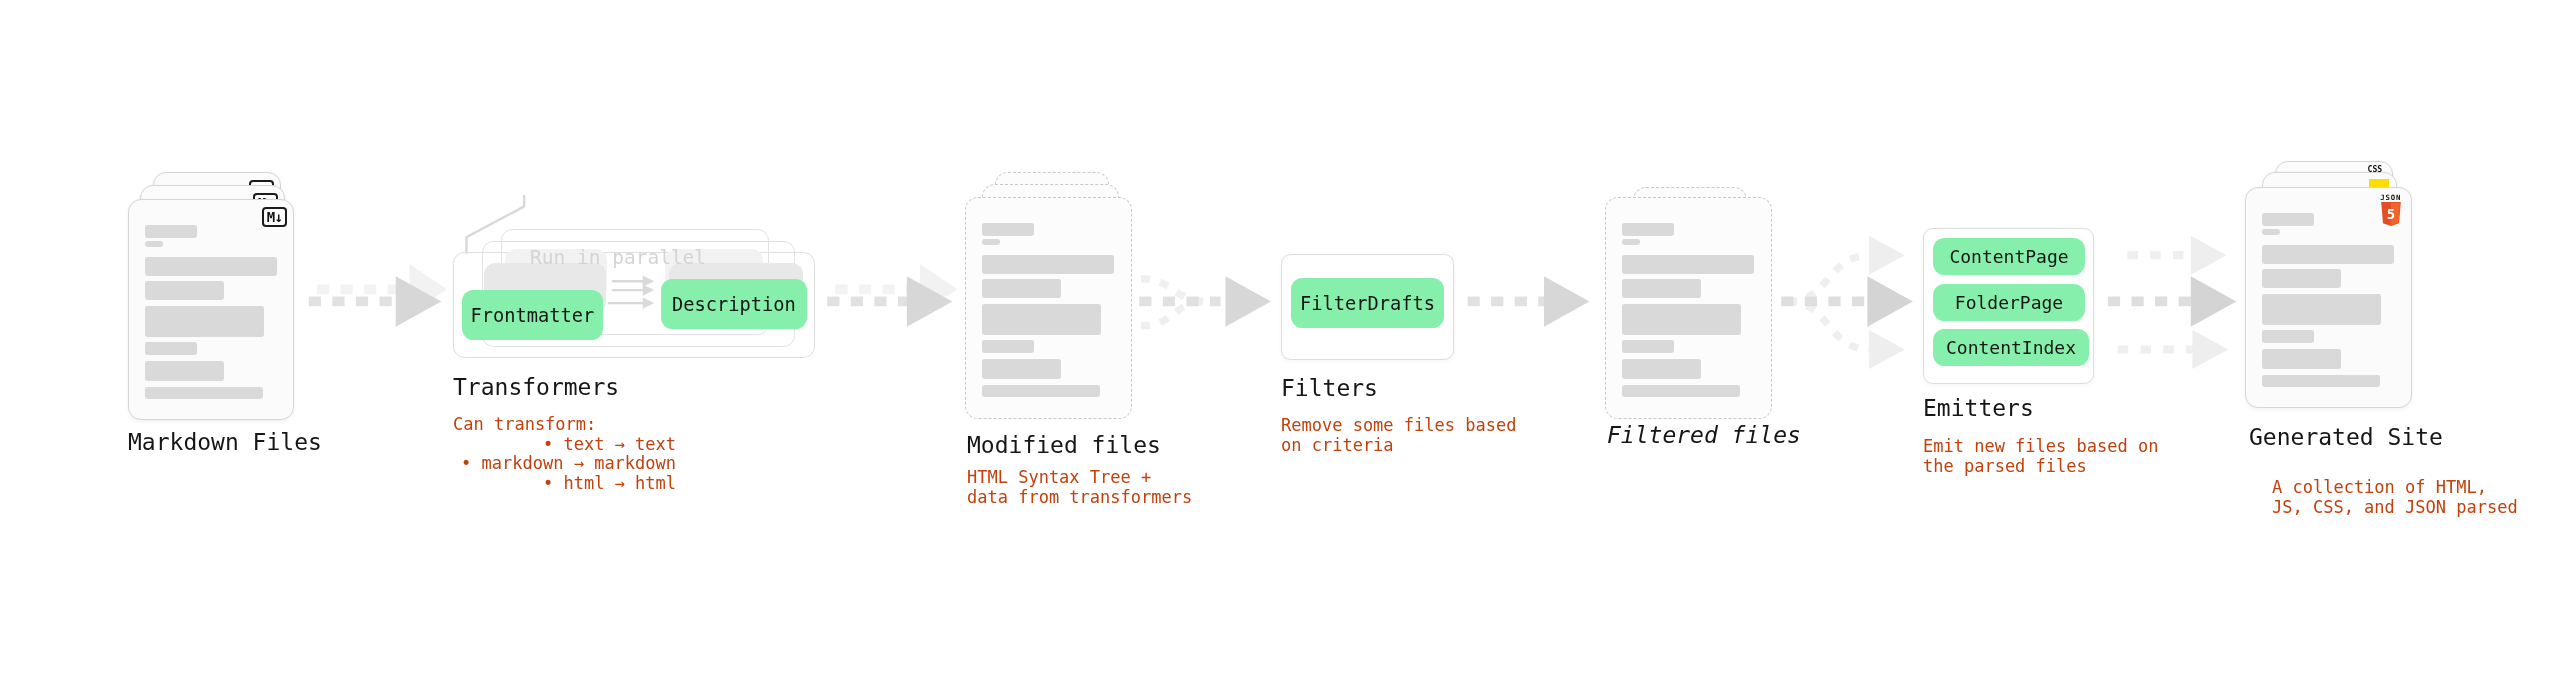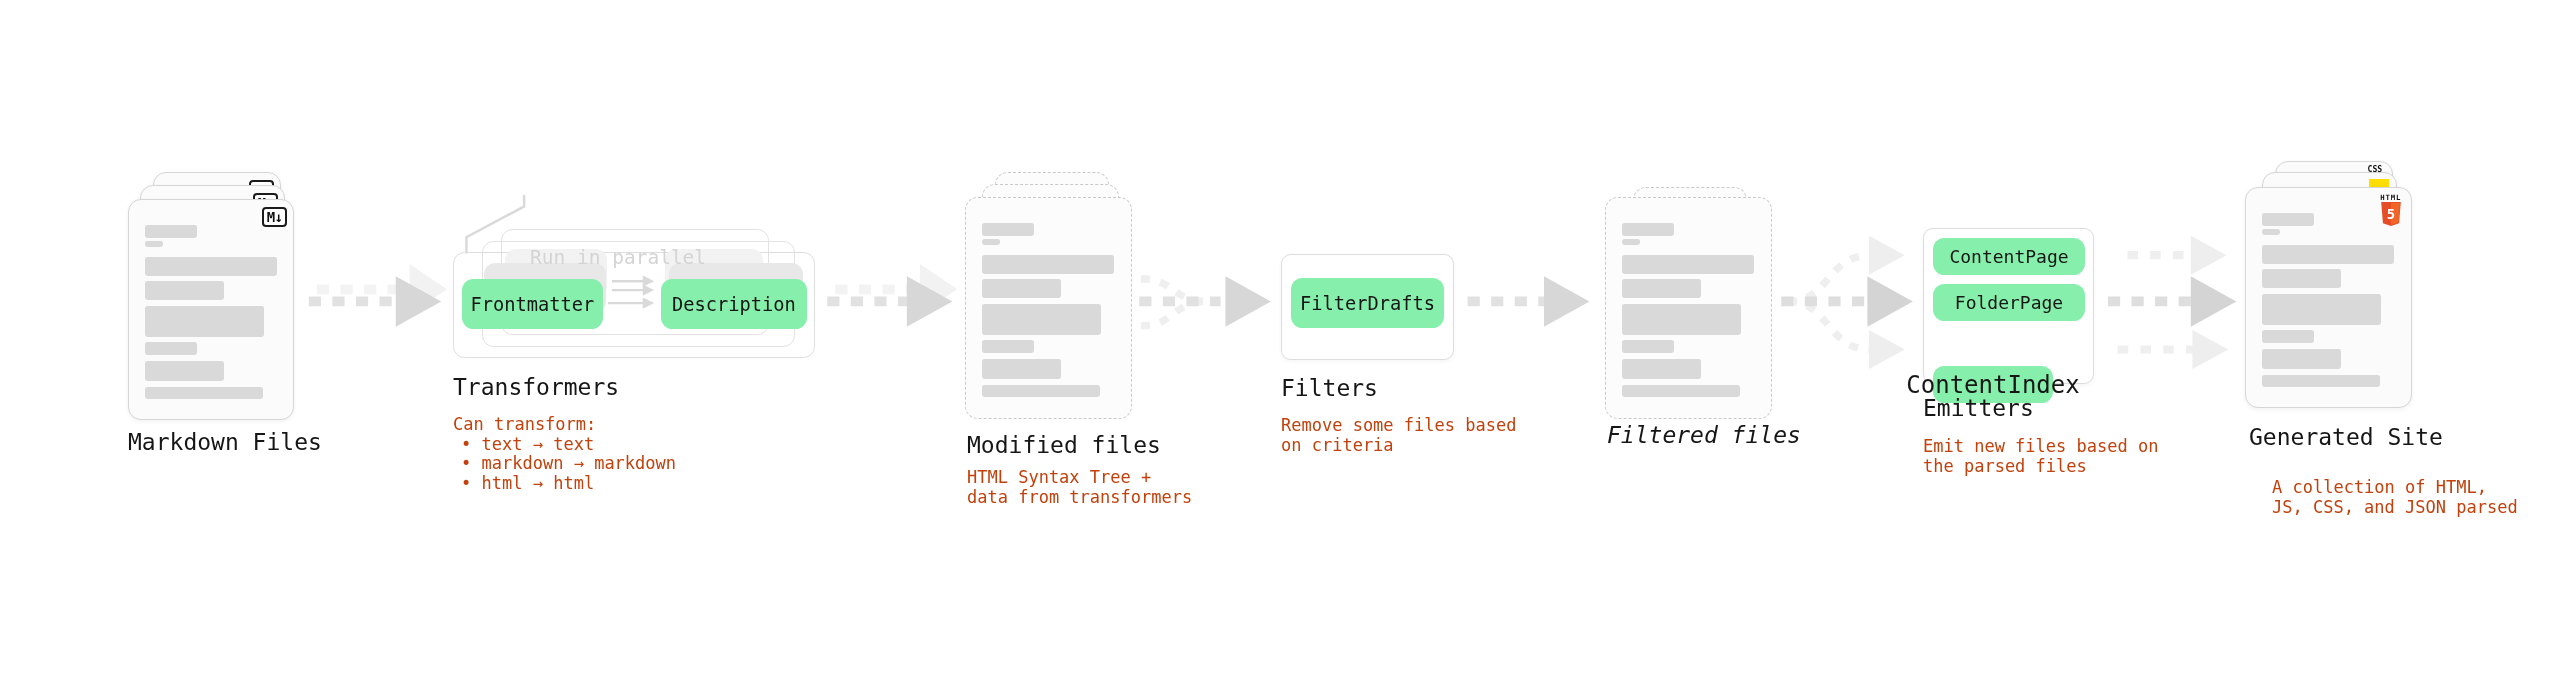--- a/index.html
+++ b/index.html
@@ -29,21 +29,21 @@
   .pbox{position:absolute;background:#86efac;border-radius:11.4px;display:flex;align-items:center;
         justify-content:center;font-size:18.7px;color:#161616;box-sizing:border-box;}
   .ghost2{background:#e8e8e8;}
   .ghost3{background:#f2f2f2;}
   .tcontainer{position:absolute;border:1.6px solid #e2e2e2;border-radius:11.4px;box-sizing:border-box;background:transparent;}
   .wcontainer{position:absolute;border:1.6px solid #dddddd;border-radius:9.8px;background:#ffffff;
               box-sizing:border-box;box-shadow:0 1.6px 4.1px rgba(0,0,0,0.04);}
 
   .heading{position:absolute;font-size:23px;line-height:26px;color:#161616;white-space:nowrap;}
   .note{position:absolute;font-size:17px;line-height:19.5px;color:#c2410c;white-space:nowrap;}
-  .note .indent{padding-left:8.1px;}
+  .note .indent{padding-left:8.1px;text-align:right;}
   .callout-text{position:absolute;font-size:19.5px;color:#d4d4d4;white-space:nowrap;margin-top:45px;}
 </style>
 </head>
 <body>
 
 <div class="canvas">
 
   <svg class="connectors" width="2576" height="681" viewBox="0 0 3170 838">
 
     <g>
@@ -125,21 +125,21 @@
     <div class="heading" style="left:128px;top:429px;">Markdown Files</div>
   </div>
 
   <div>
     <div class="tcontainer" style="left:501px;top:229px;width:268px;height:106px;"></div>
     <div class="tcontainer" style="left:482px;top:241px;width:313px;height:106px;"></div>
     <div class="tcontainer" style="left:453px;top:252px;width:362px;height:106px;border-color:#dedede;"></div>
 
     <div class="pbox ghost3" style="left:505px;top:249px;width:102px;height:50px;"></div>
     <div class="pbox ghost2" style="left:484px;top:263px;width:122px;height:50px;"></div>
-    <div class="pbox" style="left:462px;top:279px;width:141px;height:50px;align-items:center;">
+    <div class="pbox" style="left:462px;top:290px;width:141px;height:50px;align-items:center;">
       <span>Frontmatter</span>
     </div>
 
     <div class="pbox ghost3" style="left:665px;top:249px;width:98px;height:50px;"></div>
     <div class="pbox ghost2" style="left:669px;top:263px;width:134px;height:50px;"></div>
     <div class="pbox" style="left:661px;top:279px;width:146px;height:50px;">
       <span>Description</span>
     </div>
 
     <div class="callout-text" style="left:530px;top:201px;">Run in parallel</div>
@@ -204,21 +204,21 @@
   </div>
 
   <div>
     <div class="wcontainer" style="left:1923px;top:228px;width:171px;height:156px;"></div>
     <div class="pbox" style="left:1933px;top:238px;width:152px;height:37px;font-size:18px;">
       <span>ContentPage</span>
     </div>
     <div class="pbox" style="left:1933px;top:284px;width:152px;height:37px;font-size:18px;">
       <span>FolderPage</span>
     </div>
-    <div class="pbox" style="left:1933px;top:329px;width:120px;height:37px;font-size:24px;margin-top:37px;">
+    <div class="pbox" style="left:1933px;top:329px;width:156px;height:37px;font-size:18px;">
       <span>ContentIndex</span>
     </div>
     <div class="heading" style="left:1923px;top:395px;">Emitters</div>
     <div class="note" style="left:1923px;top:437px;">
       <div>Emit new files based on</div>
       <div>the parsed files</div>
     </div>
   </div>
 
   <div>
@@ -236,21 +236,21 @@
           <div class="bar" style="top: 25px; width: 52px; height: 13px;"></div>
           <div class="bar" style="top: 41px; width: 18px; height: 5.7px;"></div>
           <div class="bar" style="top: 57px; width: 132px; height: 18.7px;"></div>
           <div class="bar" style="top: 81px; width: 79px; height: 18.7px;"></div>
           <div class="bar" style="top: 106px; width: 119px; height: 31px;"></div>
           <div class="bar" style="top: 142px; width: 52px; height: 13px;"></div>
           <div class="bar" style="top: 161px; width: 79px; height: 20.3px;"></div>
           <div class="bar" style="top: 187px; width: 118px; height: 12.2px;"></div>
         </div>
       <div class="html5-badge">
-        <div class="html-word">HTML</div>
+        <div class="html-word">JSON</div>
         <svg width="22" height="24.4" viewBox="0 0 100 112">
           <polygon points="5,0 95,0 87,98 50,110 13,98" fill="#e44d26"></polygon>
           <polygon points="50,4 91,4 84,95 50,106" fill="#f16529"></polygon>
           <text x="50" y="78" font-size="64" font-weight="bold" fill="#ffffff" text-anchor="middle" font-family="DejaVu Sans Mono, monospace">5</text>
         </svg>
       </div>
     </div>
     <div class="heading" style="left:2249px;top:424px;">Generated Site</div>
     <div class="note" style="left:2249px;top:478px;margin-left:23px;">
       <div>A collection of HTML,</div>

